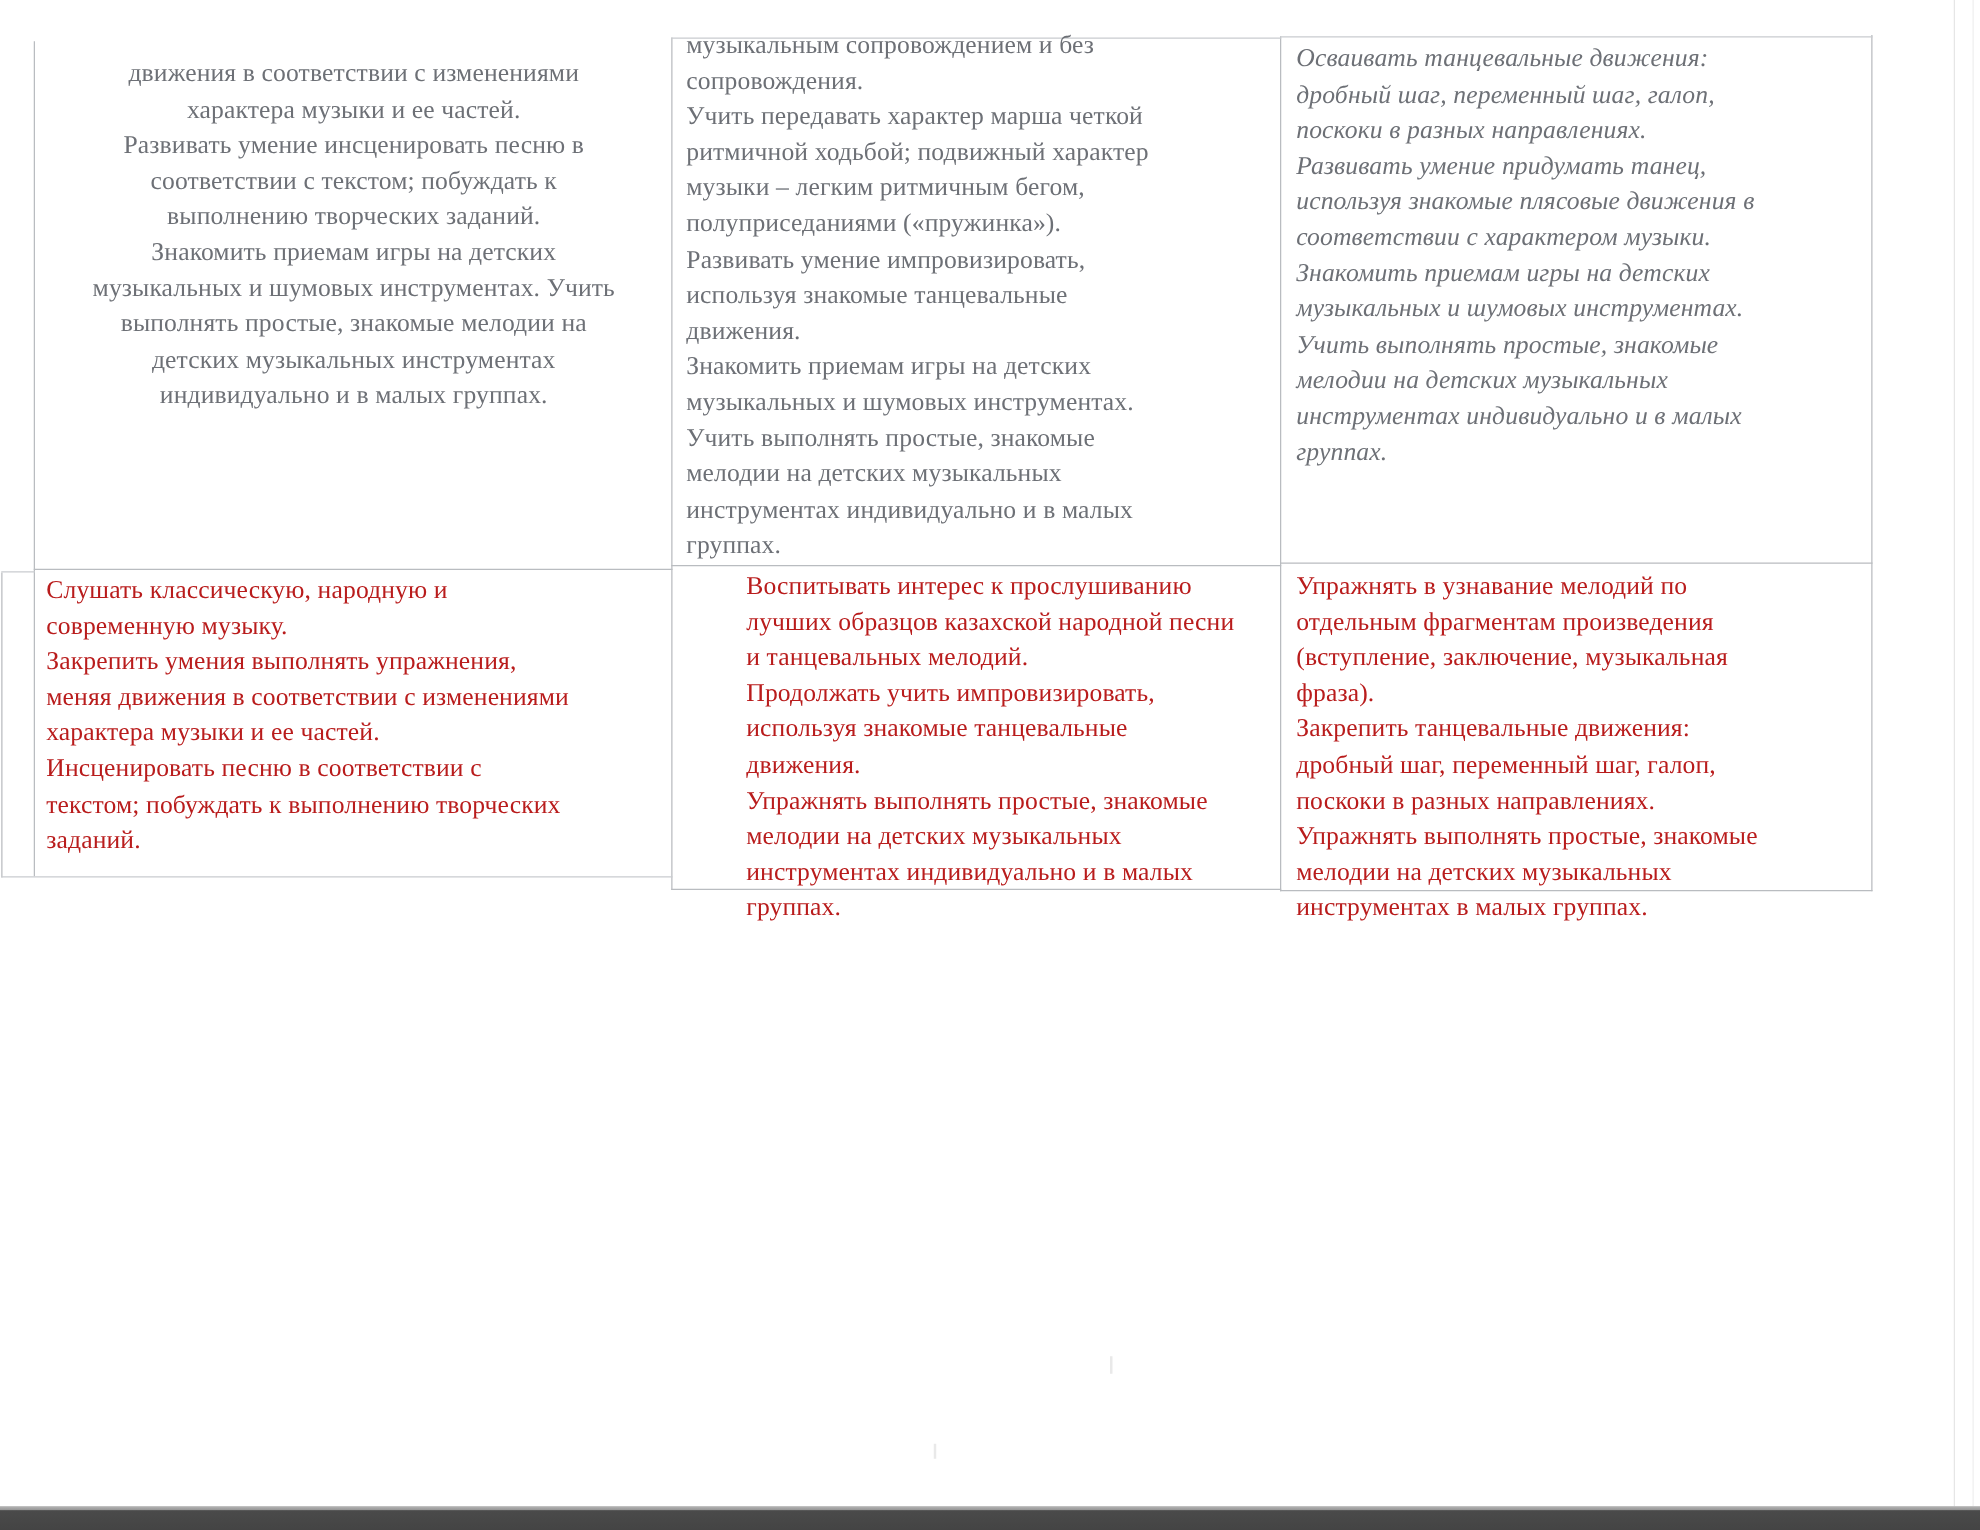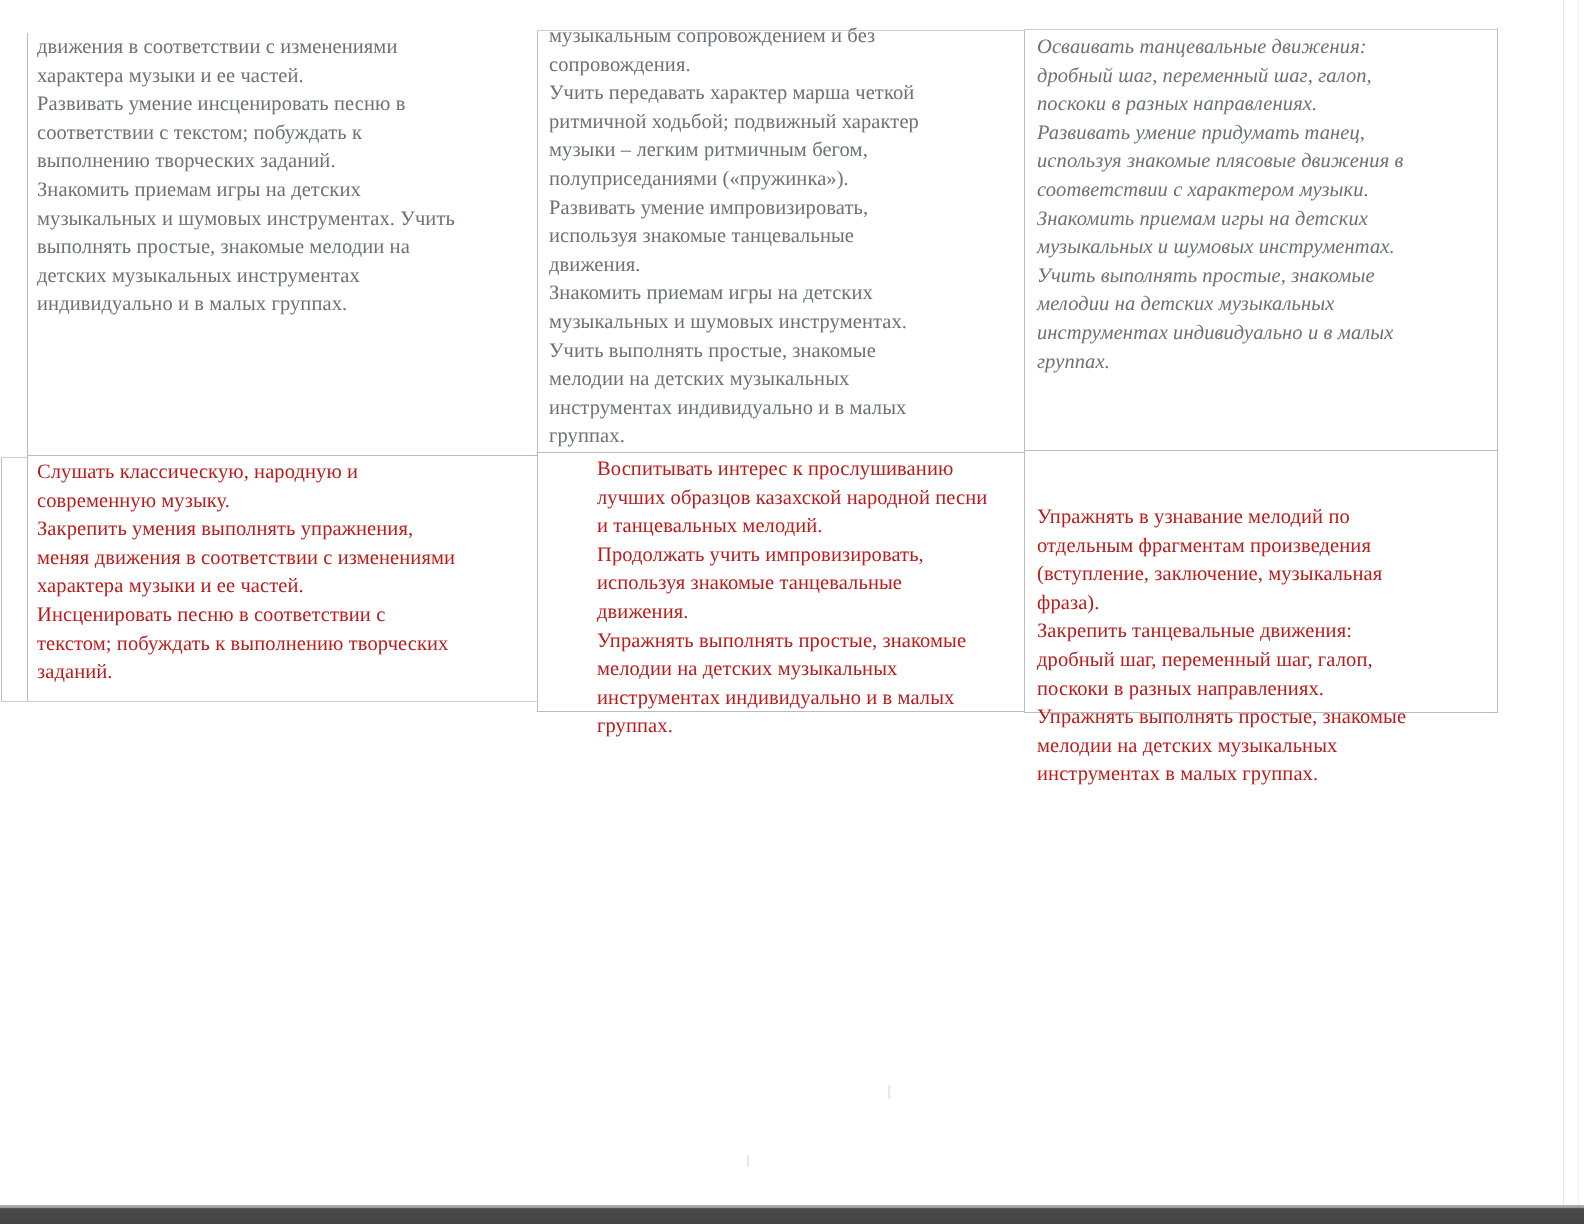--- a/index.html
+++ b/index.html
@@ -71,31 +71,31 @@
     line-height: 28.6px;
     letter-spacing: 0.1px;
     white-space: pre-line;
     text-rendering: geometricPrecision;
   }
   .cell.dim {
     color: #b91c1c;
   }
 
   
-  #c-r1-1 { left: 37px;  top: 33px;  width: 492px; }
+  #c-r1-1 { left: 37px;  top: 45px;  width: 492px; text-align: center; }
   
   #c-r1-2 { left: 549px; top: 22px;  width: 462px; }
   
   #c-r1-3 { left: 1037px; top: 33px; width: 450px; font-style: italic; }
   
   #c-r2-1 { left: 37px;  top: 458px; width: 500px; }
   
   #c-r2-2 { left: 549px; top: 455px; width: 462px; margin-left: 48px; }
   
-  #c-r2-3 { left: 1037px; top: 455px; width: 452px; margin-top: 48px; }
+  #c-r2-3 { left: 1037px; top: 455px; width: 452px; }
 </style>
 </head>
 <body>
 
 <div id="page">
 
   <div class="rule v" style="left:1px; top:458px; height:244px;"></div>
 
   <div class="rule v" style="left:27px; top:33px; height:668px;"></div>
 

